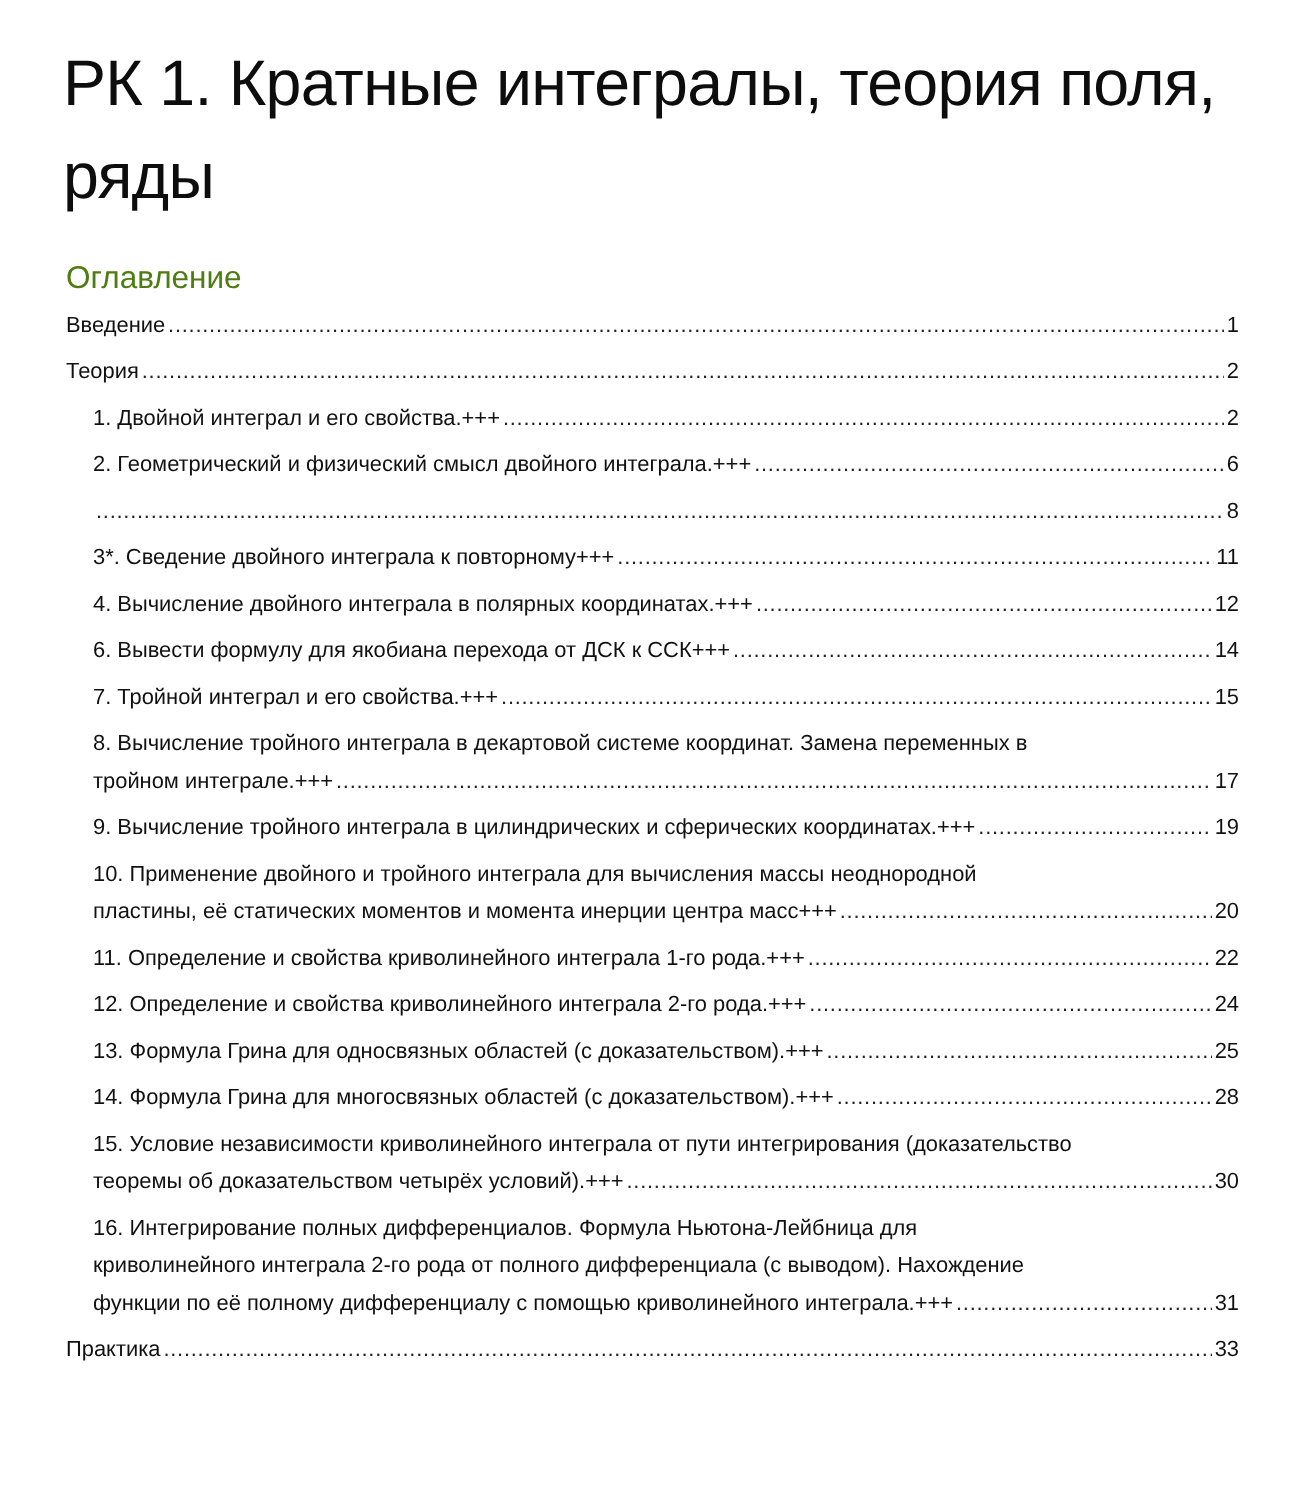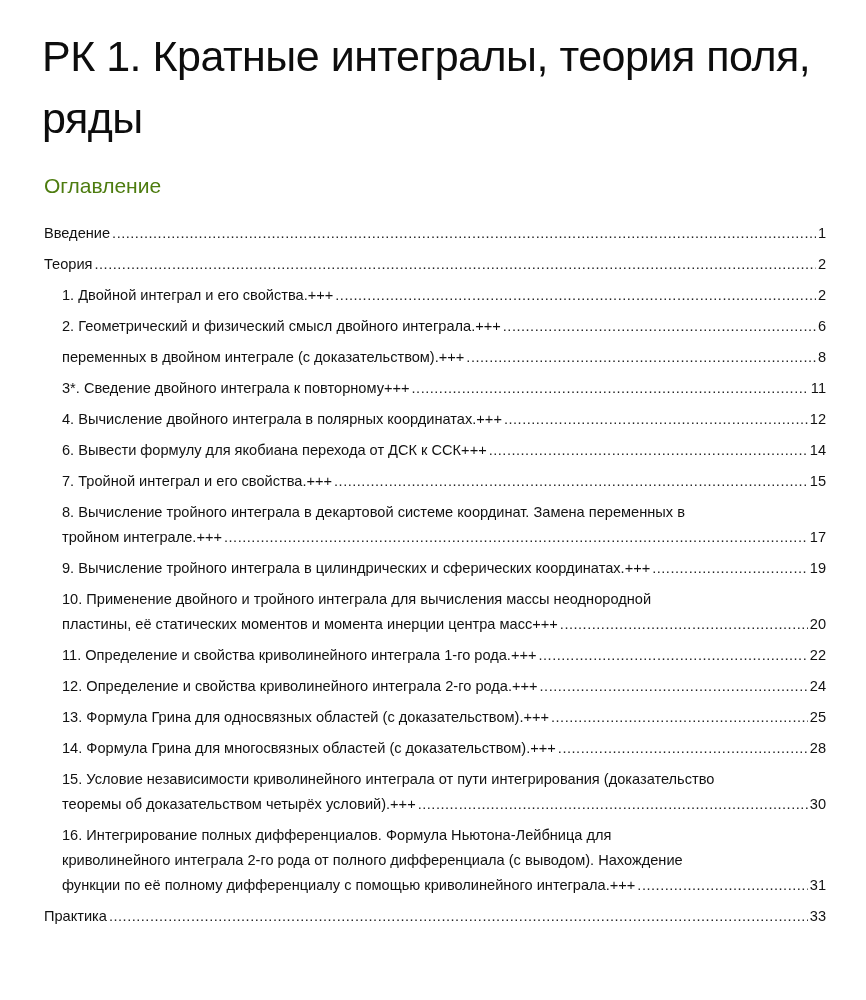--- a/index.html
+++ b/index.html
@@ -3,21 +3,21 @@
 <meta charset="utf-8">
 <style>
   html, body { margin: 0; padding: 0; background: #ffffff; }
   body { width: 866px; height: 1000px; overflow: hidden; position: relative;
          font-family: "Liberation Sans", "DejaVu Sans", sans-serif; color: #111; }
   .title { position: absolute; left: 42px; top: 25px; width: 800px;
            font-size: 43px; line-height: 62px; font-weight: normal; color: #0d0d0d;
            letter-spacing: -0.5px; margin: 0; }
   .toc-heading { position: absolute; left: 44px; top: 174px; font-size: 21px;
                  color: #3e5f8e; margin: 0; font-weight: normal; }
-  .toc { position: absolute; left: 44px; top: 205px; width: 782px; margin-top: 16px; }
+  .toc { position: absolute; left: 44px; top: 205px; width: 782px; }
   .entry { position: relative; font-size: 14.6px; line-height: 25px; margin-bottom: 6px; }
   .entry.l1 { padding-left: 0; }
   .entry.l2 { padding-left: 18px; }
   .entry .line { display: block; }
   .entry .last { display: flex; align-items: baseline; }
   .entry .last .txt { white-space: nowrap; }
   .entry .last .dots { flex: 1; overflow: hidden; white-space: nowrap; margin: 0 2px;
                        color: #222; letter-spacing: 0.5px; }
   .entry .last .dots::before {
     content: "........................................................................................................................................................................................................................................";
@@ -64,21 +64,20 @@
         <span class="last">
           <span class="txt">2. Геометрический и физический смысл двойного интеграла.+++</span>
           <span class="dots"></span>
           <span class="page">6</span>
         </span>
       </a>
     </div>
     <div class="entry l2">
       <a class="toc-link">
         <span class="last">
-          <span class="txt">переменных в двойном интеграле (с доказательством).+++</span>
           <span class="dots"></span>
           <span class="page">8</span>
         </span>
       </a>
     </div>
     <div class="entry l2">
       <a class="toc-link">
         <span class="last">
           <span class="txt">3*. Сведение двойного интеграла к повторному+++</span>
           <span class="dots"></span>

